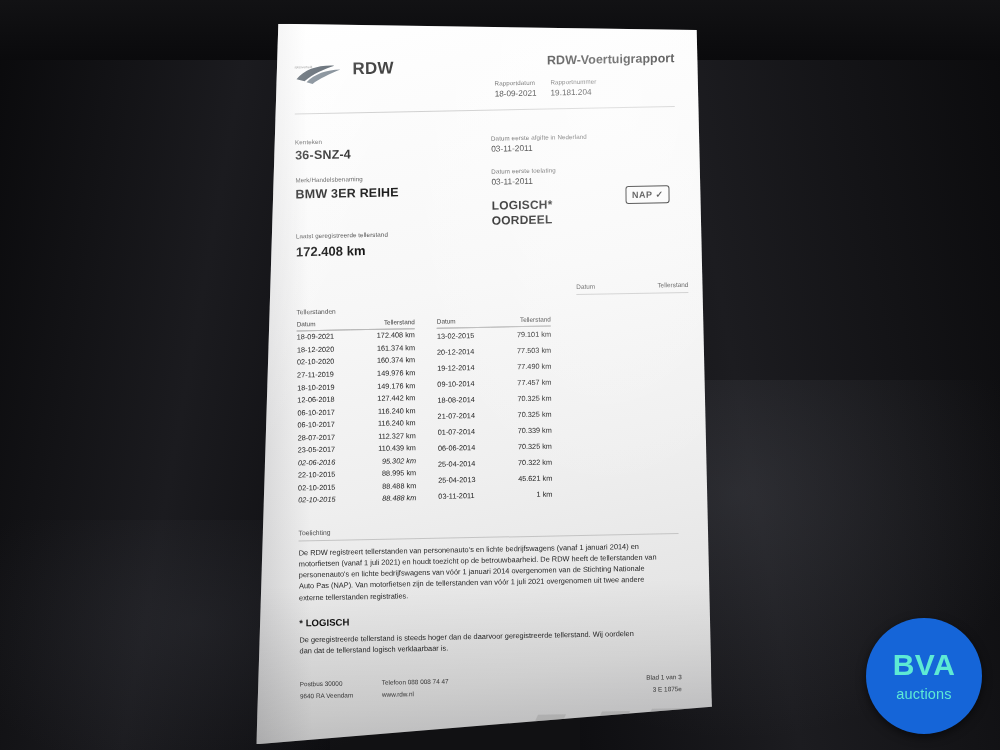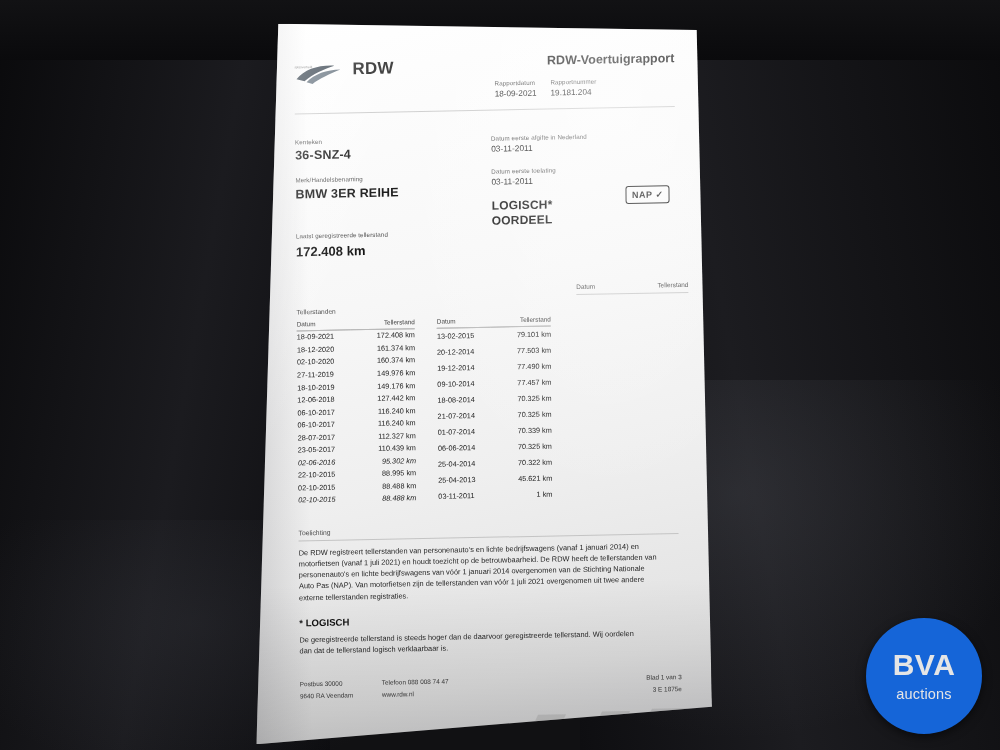--- a/index.html
+++ b/index.html
@@ -316,21 +316,21 @@
 
   
   #bva {
     position: absolute;
     right: 18px;
     bottom: 16px;
     width: 116px;
     height: 116px;
     border-radius: 50%;
     background: #1565d8;
-    color: #e5e5e5;
+    color: #5eead4;
     display: flex;
     flex-direction: column;
     align-items: center;
     justify-content: center;
     box-shadow: 0 3px 10px rgba(0,0,0,0.55);
   }
   #bva .bva-main {
     font-size: 30px;
     font-weight: bold;
     letter-spacing: 0.5px;

